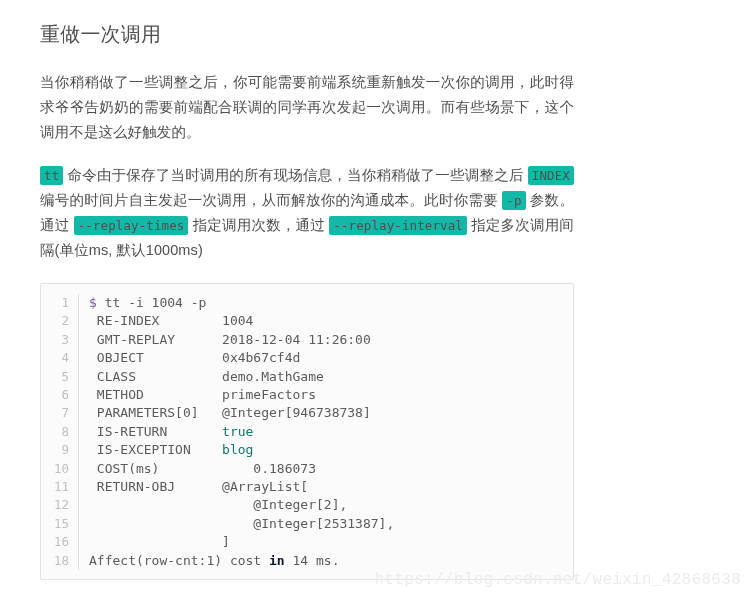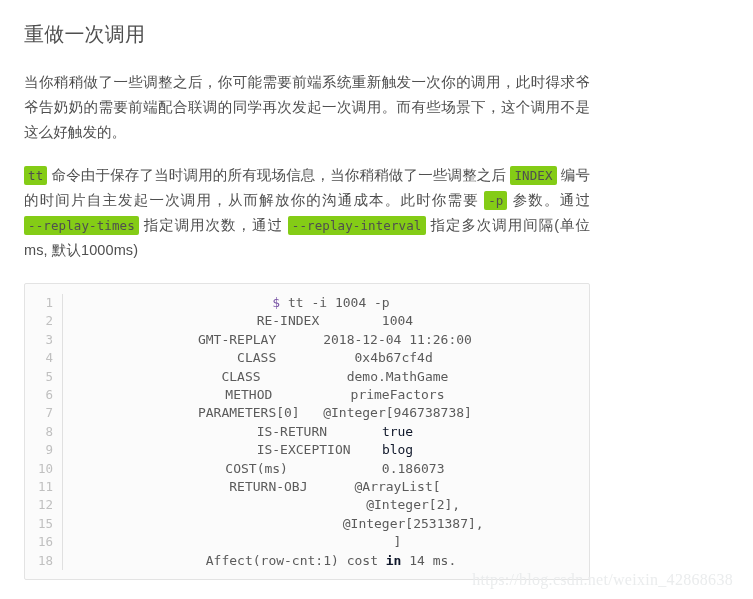--- a/index.html
+++ b/index.html
@@ -12,21 +12,21 @@
     height: 599px;
     position: relative;
     overflow: hidden;
     font-family: "Liberation Sans", "DejaVu Sans", sans-serif;
     color: #4f4f4f;
     -webkit-font-smoothing: antialiased;
   }
 
   .page {
     position: relative;
-    padding: 0 24px;
+    padding: 0 40px;
     box-sizing: border-box;
     width: 614px;
     margin-top: 20px;
   }
 
   
   .doc-heading {
     font-size: 20px;
     line-height: 28px;
     font-weight: 400;
@@ -44,21 +44,21 @@
     text-align: justify;
     letter-spacing: 0.1px;
   }
   .doc-para.intro { margin-top: 22px; }
   .doc-para.detail { margin-top: 18px; }
 
   
   code.inline {
     font-family: "DejaVu Sans Mono", "Liberation Mono", monospace;
     font-size: 12.5px;
-    background: #84cc16;
+    background: #14b8a6;
     color: #4f4f4f;
     padding: 2px 4px;
     border-radius: 2px;
     white-space: pre;
   }
 
   
   .code-block {
     margin: 20px 0 0 0;
     border: 1px solid #e3e3e3;
@@ -89,35 +89,34 @@
     border-right: 1px solid #e0e0e0;
     -webkit-user-select: none;
     user-select: none;
     font-size: 12.5px;
   }
   .code-text {
     padding-left: 10px;
     color: #5b5b5b;
     white-space: pre;
     flex: 1;
-    text-align: center;
   }
   .tok-prompt { color: #7a56a6; }
-  .tok-bool   { color: #0f172a; }
+  .tok-bool   { color: #0f766e; }
   .tok-kw     { color: #0f172a; font-weight: bold; }
 
   
   .watermark {
     position: absolute;
-    right: 20px;
+    right: 12px;
     bottom: 8px;
     font-size: 16px;
     line-height: 22px;
     color: #eaeced;
-    font-family: Liberation Serif, serif;
+    font-family: Liberation Mono, monospace;
     letter-spacing: 0.3px;
     pointer-events: none;
     -webkit-user-select: none;
     user-select: none;
   }
 </style>
 </head>
 <body>
 
 <div class="page">
@@ -126,21 +125,21 @@
 
   <p class="doc-para intro">当你稍稍做了一些调整之后，你可能需要前端系统重新触发一次你的调用，此时得求爷爷告奶奶的需要前端配合联调的同学再次发起一次调用。而有些场景下，这个调用不是这么好触发的。</p>
 
   <p class="doc-para detail"><code class="inline">tt</code><span> 命令由于保存了当时调用的所有现场信息，当你稍稍做了一些调整之后 </span><code class="inline">INDEX</code><span> 编号的时间片自主发起一次调用，从而解放你的沟通成本。此时你需要 </span><code class="inline">-p</code><span> 参数。通过 </span><code class="inline">--replay-times</code><span> 指定调用次数，通过 </span><code class="inline">--replay-interval</code><span> 指定多次调用间隔(单位ms, 默认1000ms)</span></p>
 
   <div class="code-block">
     <div class="code-rows" id="code-rows">
         <div class="code-row"><span class="line-no">1</span><span class="code-text"><span class="tok-prompt">$</span> tt -i 1004 -p</span></div>
         <div class="code-row"><span class="line-no">2</span><span class="code-text"> RE-INDEX        1004</span></div>
         <div class="code-row"><span class="line-no">3</span><span class="code-text"> GMT-REPLAY      2018-12-04 11:26:00</span></div>
-        <div class="code-row"><span class="line-no">4</span><span class="code-text"> CLASS          0x4b67cf4d</span></div>
+        <div class="code-row"><span class="line-no">4</span><span class="code-text"> OBJECT          0x4b67cf4d</span></div>
         <div class="code-row"><span class="line-no">5</span><span class="code-text"> CLASS           demo.MathGame</span></div>
         <div class="code-row"><span class="line-no">6</span><span class="code-text"> METHOD          primeFactors</span></div>
         <div class="code-row"><span class="line-no">7</span><span class="code-text"> PARAMETERS[0]   @Integer[946738738]</span></div>
         <div class="code-row"><span class="line-no">8</span><span class="code-text"> IS-RETURN       <span class="tok-bool">true</span></span></div>
         <div class="code-row"><span class="line-no">9</span><span class="code-text"> IS-EXCEPTION    <span class="tok-bool">blog</span></span></div>
         <div class="code-row"><span class="line-no">10</span><span class="code-text"> COST(ms)            0.186073</span></div>
         <div class="code-row"><span class="line-no">11</span><span class="code-text"> RETURN-OBJ      @ArrayList[</span></div>
         <div class="code-row"><span class="line-no">12</span><span class="code-text">                     @Integer[2],</span></div>
         <div class="code-row"><span class="line-no">15</span><span class="code-text">                     @Integer[2531387],</span></div>
         <div class="code-row"><span class="line-no">16</span><span class="code-text">                 ]</span></div>

